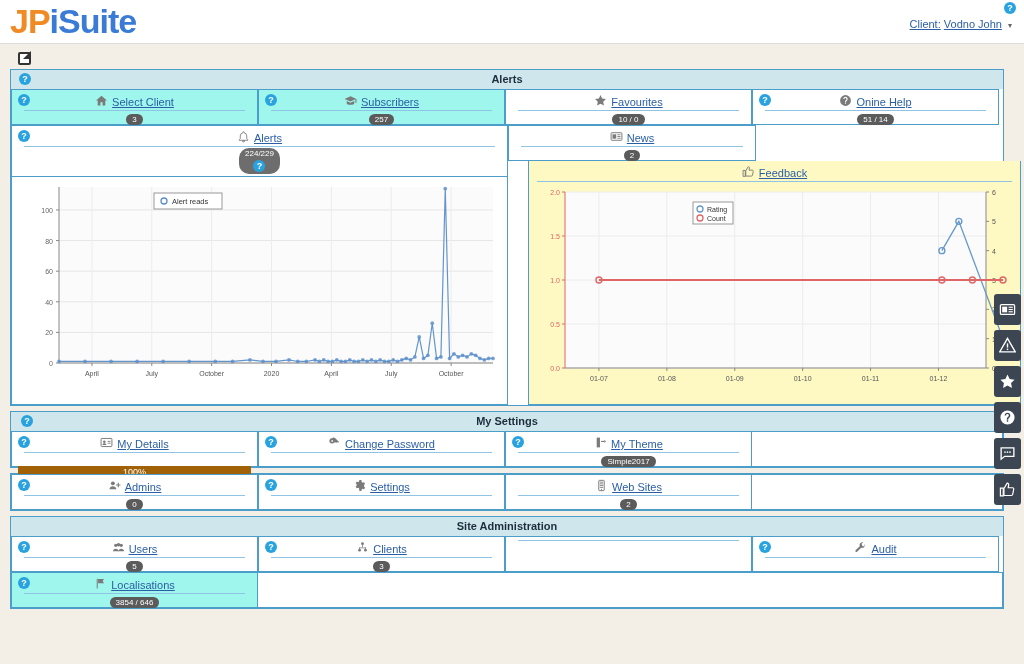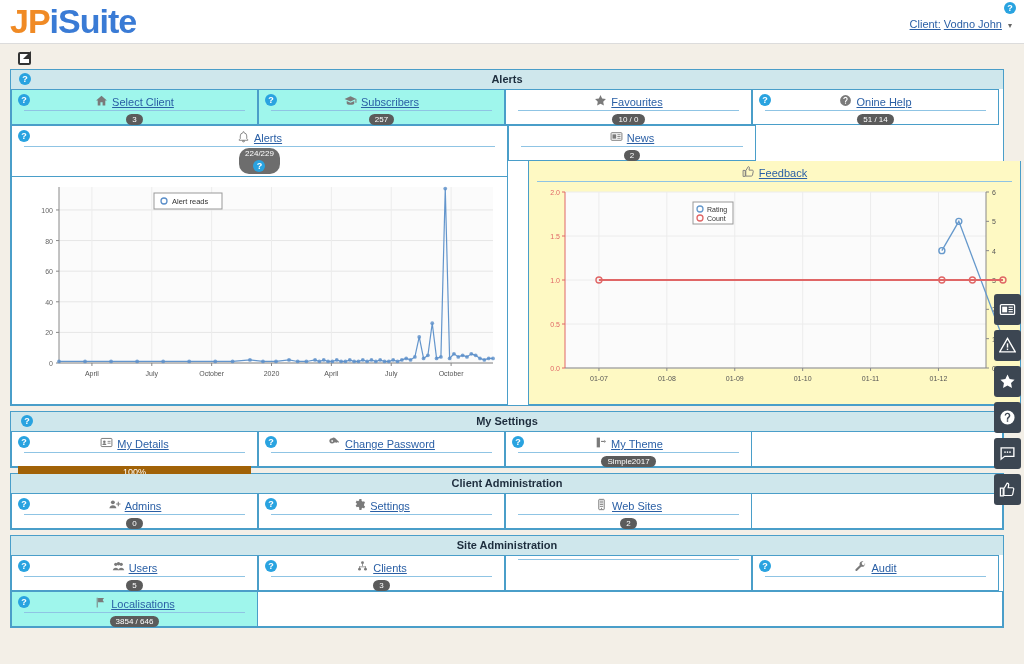--- a/index.html
+++ b/index.html
@@ -475,21 +475,20 @@
                   <path d="M13 9h6v2h-6z"></path>
                   <path d="M19 7l3 3-3 3z"></path>
                 </svg></span><span class="tlabel">My Theme</span></div>
             <div class="tile-rule"></div>
             <div class="tile-badge-row"><span class="badge">Simple2017</span></div>
           </div>
           <div class="spacer-tile"></div>
         </div>
       </div>
       <div class="panel">
-        <div class="panel-header"><span>Client Administration</span></div>
         <div class="tiles">
           <div class="tile">
             <span class="help-dot tile-help">?</span>
             <div class="tile-title"><span class="ticon"><svg width="13" height="13" viewBox="0 0 24 24" fill="#7a7a7a">
                   <circle cx="9" cy="8" r="3.6"></circle>
                   <path d="M2.5 19c.6-3.6 3.3-5.4 6.5-5.4s5.9 1.8 6.5 5.4z"></path>
                   <path d="M18 7h2v3h3v2h-3v3h-2v-3h-3v-2h3z"></path>
                 </svg></span><span class="tlabel">Admins</span></div>
             <div class="tile-rule"></div>
             <div class="tile-badge-row"><span class="badge">0</span></div>

